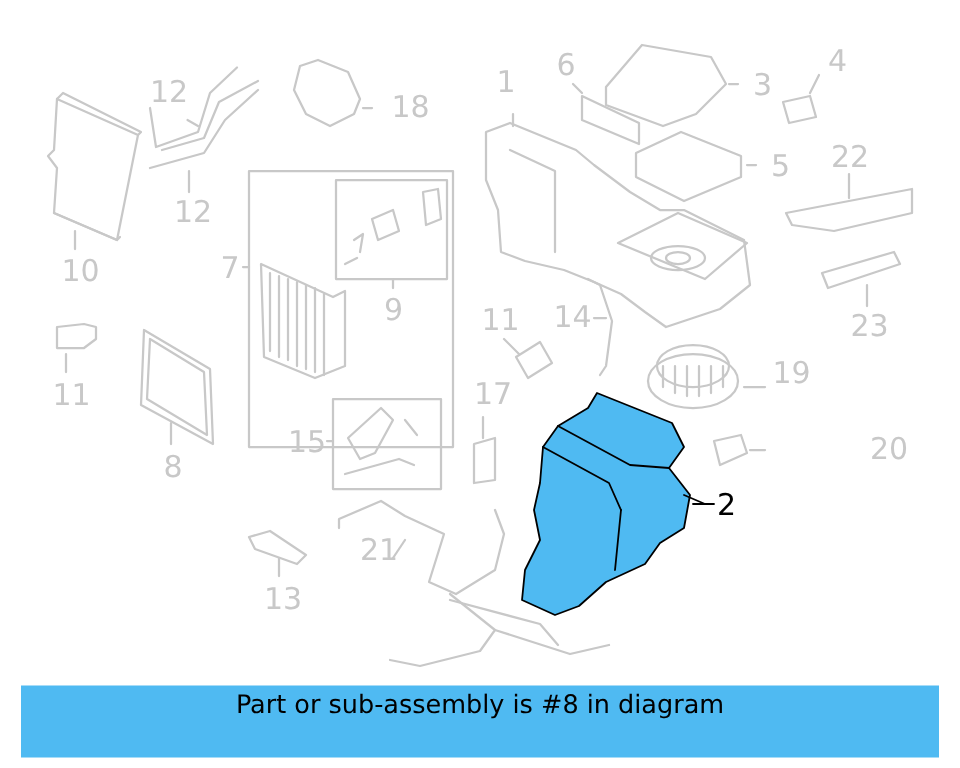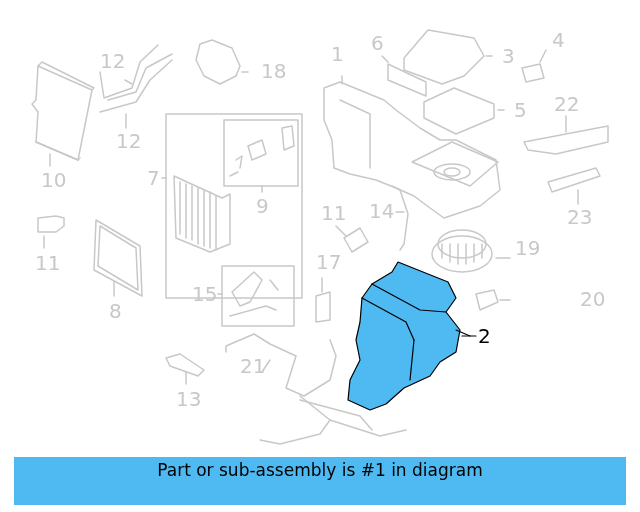--- a/index.html
+++ b/index.html
@@ -179,14 +179,14 @@
   <span class="callout" style="left:316px;top:252px;">17</span>
   <span class="callout" style="left:261px;top:61px;">18</span>
   <span class="callout" style="left:515px;top:238px;text-align:right;">19</span>
   <span class="callout" style="left:544px;top:289px;margin-left:36px;">20</span>
   <span class="callout" style="left:240px;top:356px;">21</span>
   <span class="callout" style="left:554px;top:94px;text-align:center;">22</span>
   <span class="callout" style="left:567px;top:207px;">23</span>
 </div>
 
 <div class="banner">
-  <div>Part or sub-assembly is #1 in diagram</div>
+  <div>Part or sub-assembly is #8 in diagram</div>
 </div>
 
 </body></html>

